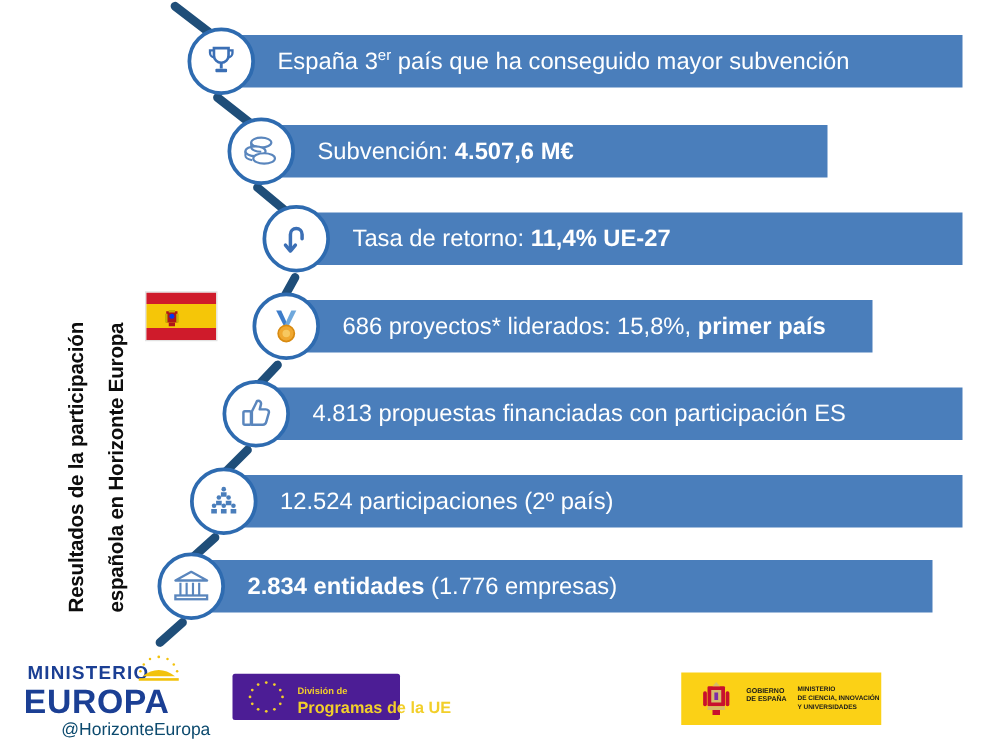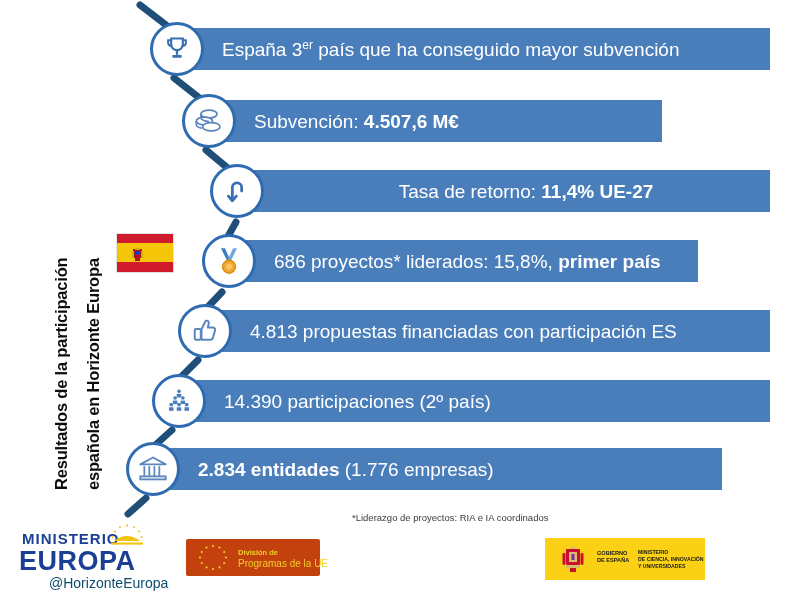--- a/index.html
+++ b/index.html
@@ -89,28 +89,28 @@
     font-size:27px;font-weight:bold;color:#1b3f94;letter-spacing:0.5px;
   }
   .he-logo .he-handle{
     position:absolute;left:11px;top:57px;
     font-size:14px;color:#0c4a6e;margin-left:28px;
   }
   .he-logo .sun{position:absolute;left:96px;top:4px;}
 
   .eu-badge{
     position:absolute;left:186px;top:539px;width:134px;height:37px;
-    background:#c2410c;border-radius:2px;
+    background:#4c1d95;border-radius:2px;
   }
   .eu-badge .stars{position:absolute;left:7px;top:4px;}
   .eu-badge .eu-t1{
     position:absolute;left:52px;top:9px;font-size:7.5px;font-weight:bold;color:#f2cf2a;white-space:nowrap;
   }
   .eu-badge .eu-t2{
-    position:absolute;left:52px;top:19px;font-size:10px;font-weight:normal;color:#f2cf2a;white-space:nowrap;
+    position:absolute;left:52px;top:19px;font-size:13px;font-weight:bold;color:#f2cf2a;white-space:nowrap;
   }
 
   .gob-logo{
     position:absolute;left:545px;top:538px;width:160px;height:42px;
     background:#fbd116;
   }
   .gob-logo .crest2{position:absolute;left:14px;top:6px;width:28px;height:30px;}
   .gob-logo .g-t1{position:absolute;left:52px;top:12px;font-size:5.6px;font-weight:bold;color:#1a1a1a;line-height:1.25;white-space:nowrap;}
   .gob-logo .g-t2{position:absolute;left:93px;top:11px;font-size:5.2px;font-weight:bold;color:#1a1a1a;line-height:1.3;white-space:nowrap;}
 
@@ -186,21 +186,21 @@
         <ellipse cx="13" cy="6" rx="7" ry="3.4" fill="#fff" stroke="#5a86bd" stroke-width="1.5"></ellipse>
         <ellipse cx="9" cy="12" rx="7" ry="3.4" fill="#fff" stroke="#5a86bd" stroke-width="1.5"></ellipse>
         <ellipse cx="15" cy="17" rx="7.5" ry="3.6" fill="#fff" stroke="#5a86bd" stroke-width="1.5"></ellipse>
         <path d="M6 6v3c0 1.9 3.1 3.4 7 3.4" fill="none" stroke="#5a86bd" stroke-width="1.4"></path>
         <path d="M2 12v3c0 1.5 2 2.7 4.8 3.2" fill="none" stroke="#5a86bd" stroke-width="1.4"></path>
       </svg>
     </div>
   </div>
 
   <div class="row" style="left:0;top:170px;width:800px;">
-    <div class="bar" style="left:236px;justify-content:center;">
+    <div class="bar" style="left:236px;">
       <span class="txt">
         <span>Tasa de retorno: </span><b>11,4% UE-27</b>
       </span>
     </div>
     <div class="circle" style="left:210px;">
       <svg width="28" height="28" viewBox="0 0 24 24">
         <path d="M8 20V9a4 4 0 0 1 8 0v3" fill="none" stroke="#3b6fb5" stroke-width="2.4" stroke-linecap="round"></path>
         <path d="M4.6 16.4 8 20.4l3.4-4" fill="none" stroke="#3b6fb5" stroke-width="2.4" stroke-linecap="round" stroke-linejoin="round"></path>
       </svg>
     </div>
@@ -232,21 +232,21 @@
       <svg width="28" height="28" viewBox="0 0 24 24">
         <path d="M9 10.5 12.6 3.2c1.9-.4 3 .7 2.6 2.5l-.8 3.3h4.2c1.5 0 2.4 1.1 2 2.5l-1.8 6.3c-.3 1.1-1.2 1.7-2.3 1.7H9z" fill="none" stroke="#5a86bd" stroke-width="1.7" stroke-linejoin="round"></path>
         <rect x="3.2" y="10.3" width="5.2" height="9.2" rx="1" fill="none" stroke="#5a86bd" stroke-width="1.7"></rect>
       </svg>
     </div>
   </div>
 
   <div class="row" style="left:0;top:380px;width:800px;">
     <div class="bar" style="left:178px;">
       <span class="txt">
-        <span>14.390 participaciones (2º país)</span>
+        <span>12.524 participaciones (2º país)</span>
       </span>
     </div>
     <div class="circle" style="left:152px;">
       <svg width="28" height="28" viewBox="0 0 26 26">
         <g fill="#4a7ebb">
           <g>
               <circle cx="13" cy="4" r="1.7"></circle>
               <path d="M10.9 6.4h4.2v3.3h-4.2z"></path>
             </g>
           <g>
@@ -261,41 +261,40 @@
              <circle cx="13" cy="16.4" r="1.7"></circle>
               <path d="M10.9 18.8h4.2v3.3h-4.2z"></path>
              <circle cx="20.2" cy="16.4" r="1.7"></circle>
               <path d="M18.1 18.8h4.2v3.3h-4.2z"></path>
             </g>
         </g>
       </svg>
     </div>
   </div>
 
-  <div class="row" style="left:0;top:448px;width:752px;">
+  <div class="row" style="left:0;top:448px;width:752px;padding-left:24px;">
     <div class="bar" style="left:152px;">
       <span class="txt">
         <b>2.834 entidades </b><span>(1.776 empresas)</span>
       </span>
     </div>
     <div class="circle" style="left:126px;">
       <svg width="30" height="28" viewBox="0 0 26 24">
         <path d="M13 2 L24 8 H2 Z" fill="none" stroke="#5a86bd" stroke-width="1.6" stroke-linejoin="round"></path>
         <g stroke="#5a86bd" stroke-width="1.5">
           <line x1="5.5" y1="9.5" x2="5.5" y2="18"></line>
           <line x1="9.8" y1="9.5" x2="9.8" y2="18"></line>
           <line x1="14.2" y1="9.5" x2="14.2" y2="18"></line>
           <line x1="18.5" y1="9.5" x2="18.5" y2="18"></line>
         </g>
         <rect x="2" y="18.4" width="22" height="2.6" fill="none" stroke="#5a86bd" stroke-width="1.6"></rect>
       </svg>
     </div>
   </div>
 
-  <div class="footnote">*Liderazgo de proyectos: RIA e IA coordinados</div>
 
   <div class="he-logo">
     <div class="he-word1">MINISTERIO</div>
     <div class="he-word2">EUROPA</div>
     <div class="he-handle">@HorizonteEuropa</div>
     <svg class="sun" width="42" height="26" viewBox="0 0 42 26">
       <g fill="#f2c20c">
         <circle cx="21" cy="3.5" r="1.1"></circle>
           <circle cx="14" cy="5.2" r="1"></circle>
           <circle cx="28" cy="5.2" r="1"></circle>

